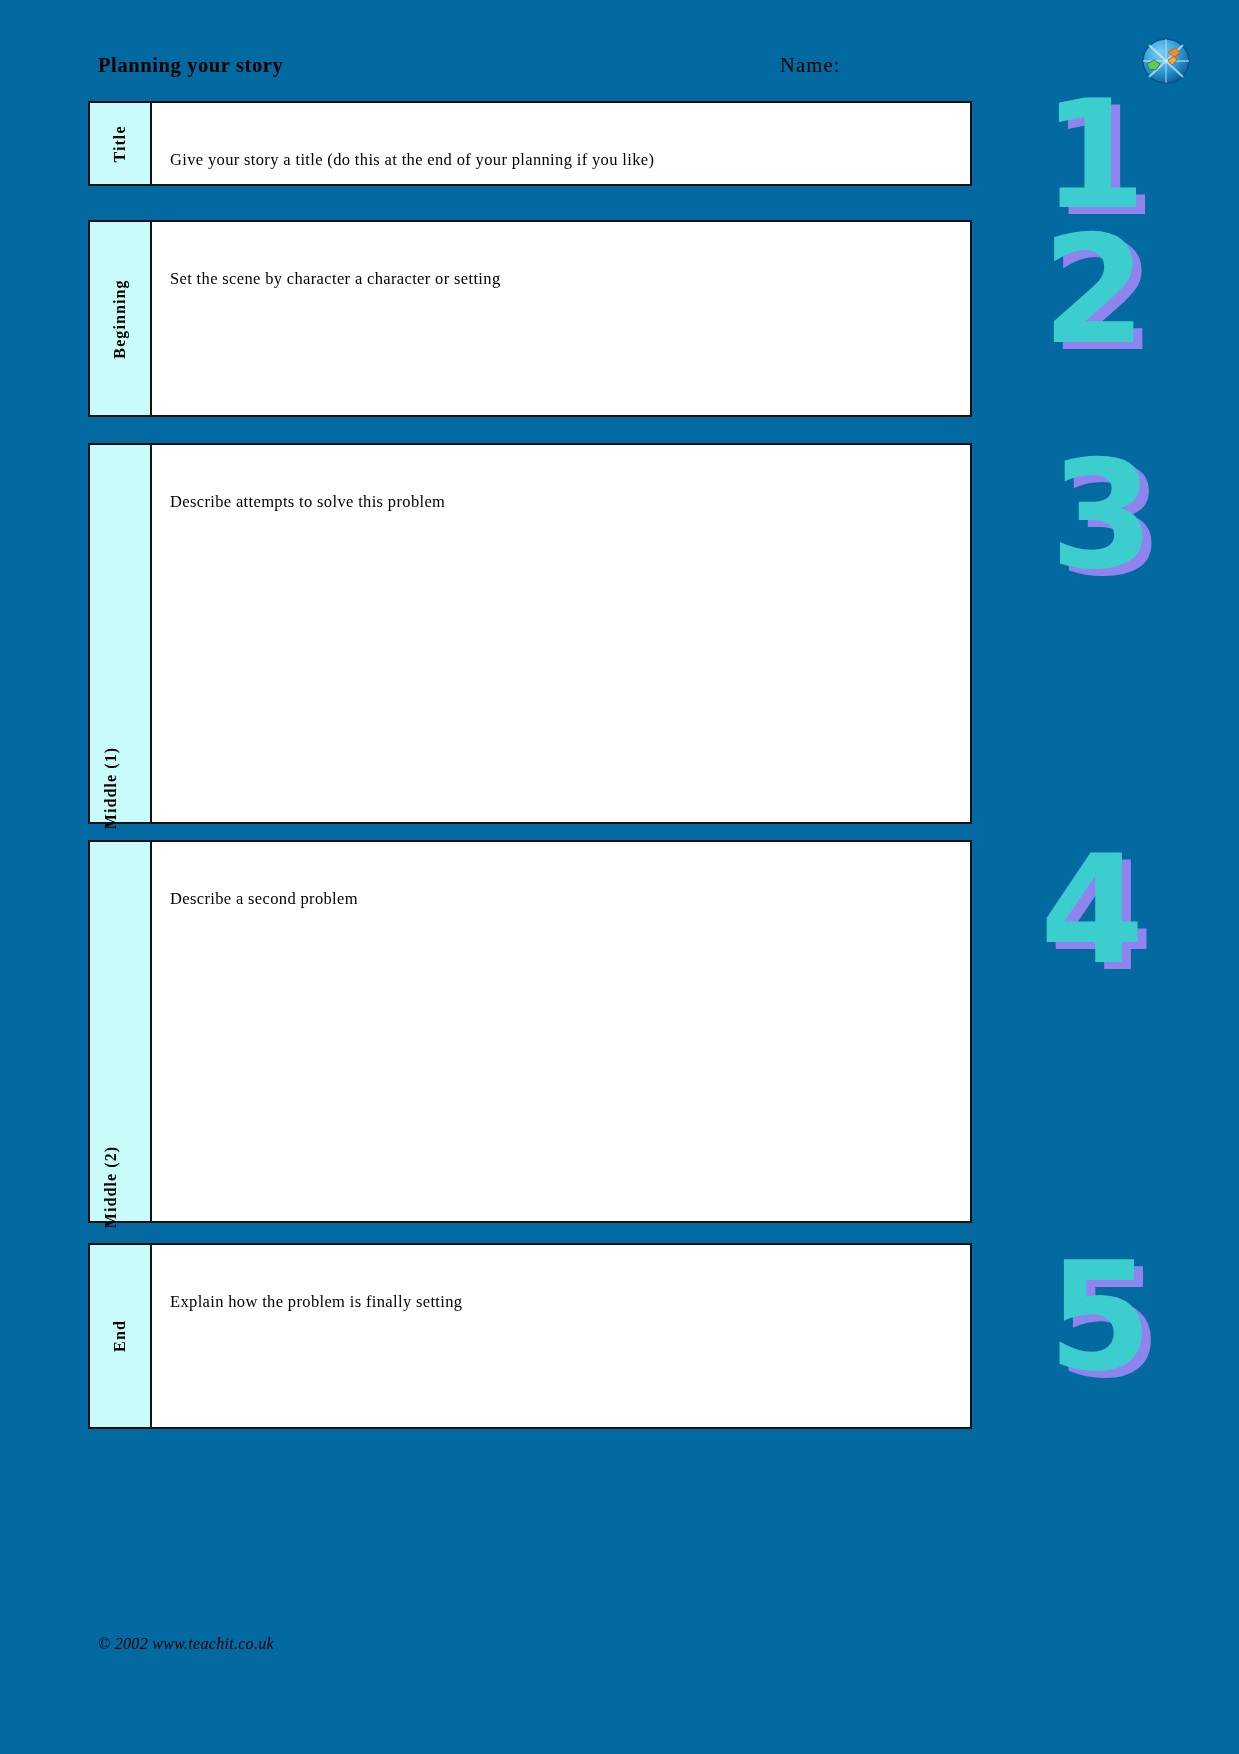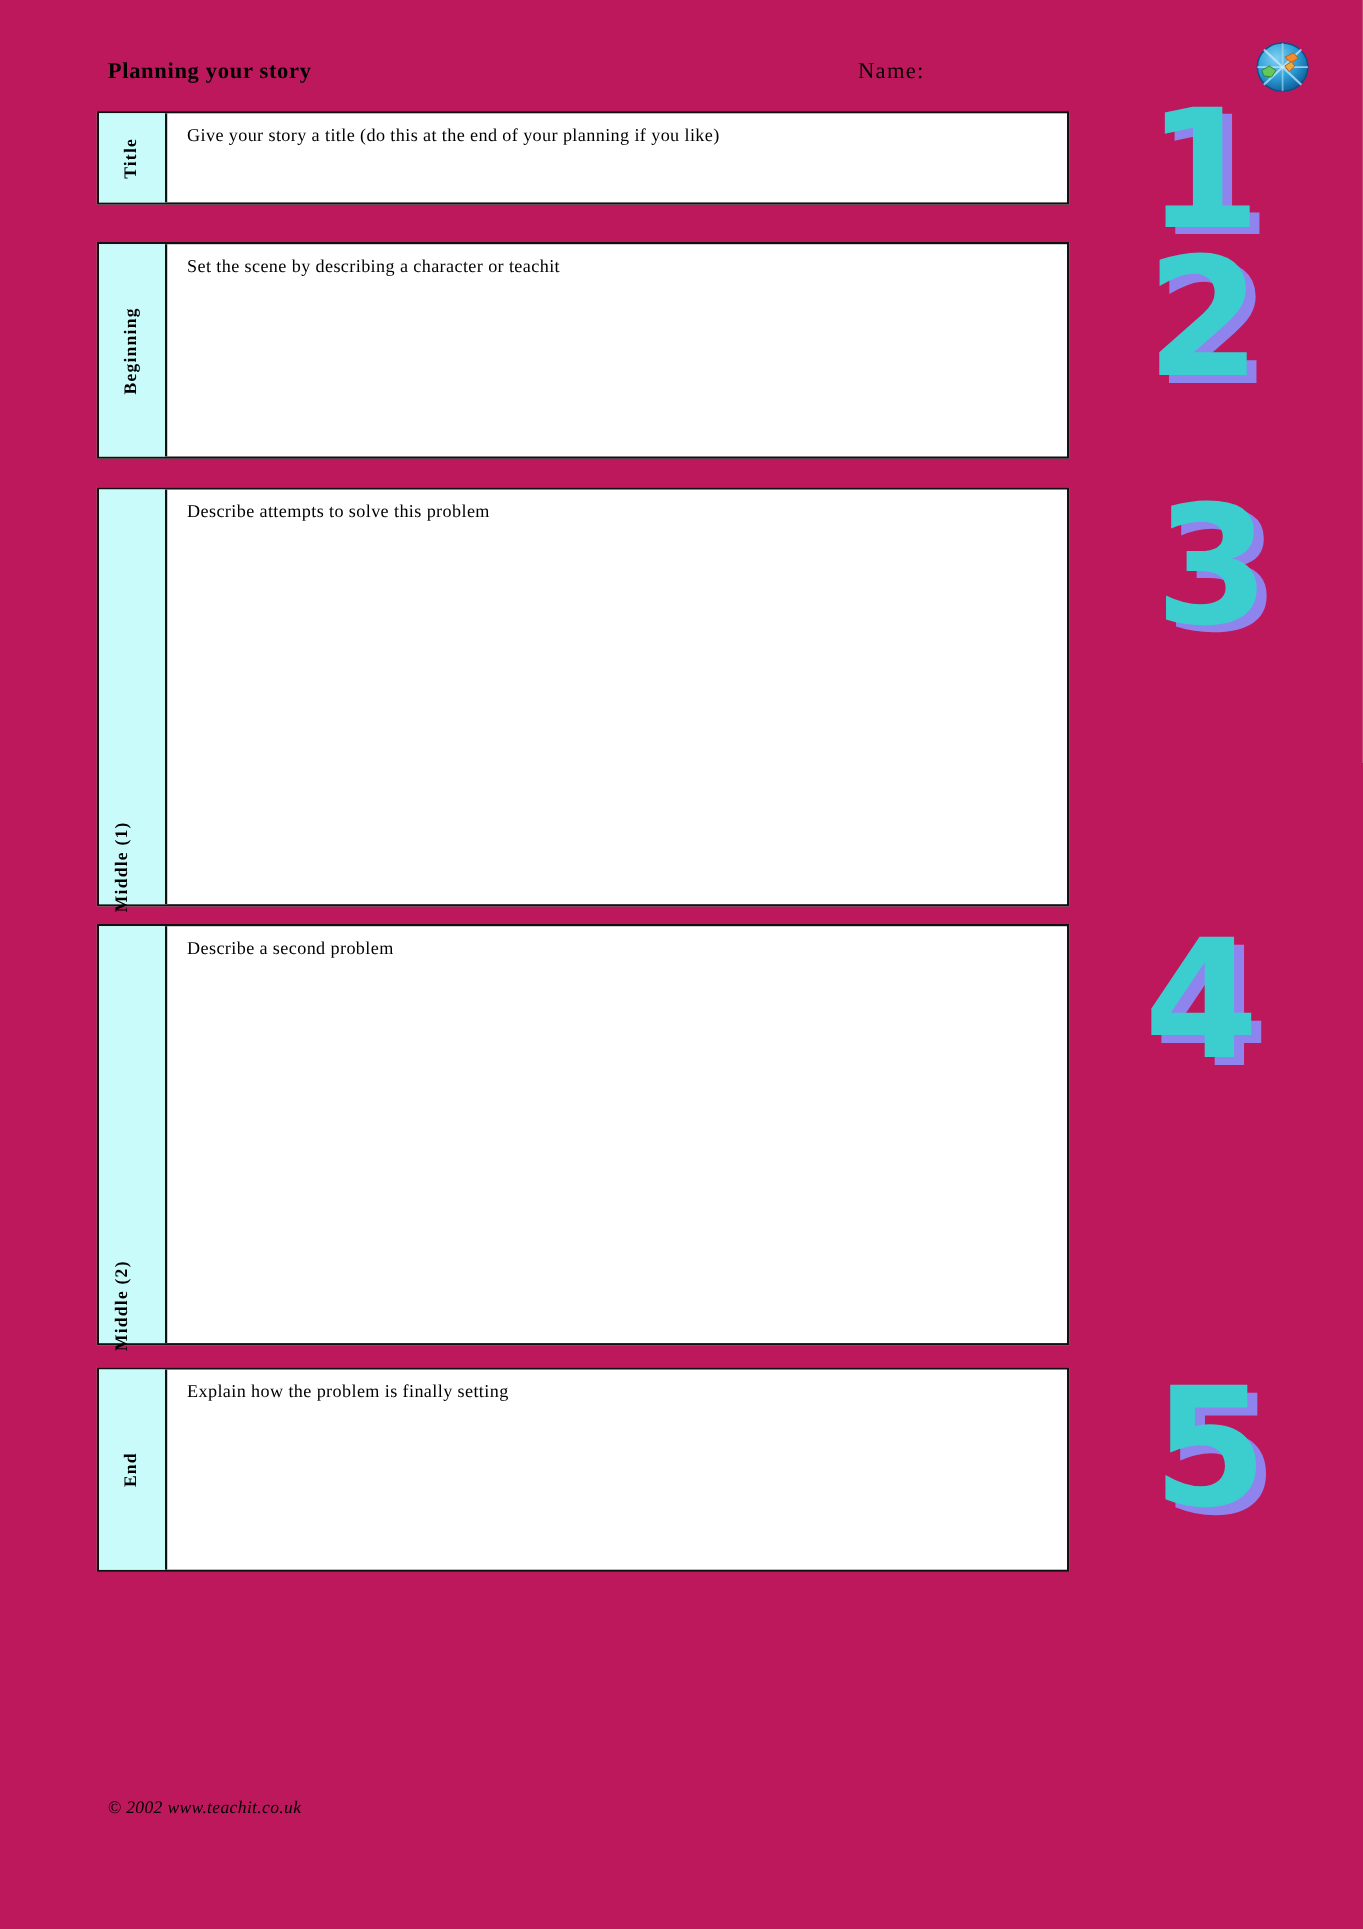--- a/index.html
+++ b/index.html
@@ -9,21 +9,21 @@
     background: #ffffff;
   }
   body {
     font-family: "Liberation Serif", "DejaVu Serif", serif;
     color: #000000;
   }
   .page {
     position: relative;
     width: 1239px;
     height: 1754px;
-    background: #be185d;
+    background: #0369a1;
     overflow: hidden;
   }
 
   
   .header {
     position: absolute;
     left: 0; top: 0;
     width: 1239px;
     height: 90px;
   }
@@ -90,20 +90,21 @@
     flex: 1 1 auto;
     display: flex;
     flex-direction: column;
     min-width: 0;
   }
   .field {
     flex: 1 1 auto;
     box-sizing: border-box;
     position: relative;
     min-height: 0;
+    margin-top: 37px;
   }
   .field + .field {
     border-top: 6px solid #ec4899;
   }
   .field-prompt {
     position: absolute;
     left: 18px;
     top: 10px;
     font-size: 16.5px;
     letter-spacing: 0.35px;
@@ -179,21 +180,21 @@
     </div>
   </div>
   <div class="step-number" style="left:1042px; top:80px;">1</div>
 
   <div class="section" style="left:88px; top:220px; width:884px; height:197px;">
     <div class="side-label">
       <span class="side-label-text">Beginning</span>
     </div>
     <div class="fields">
       <div class="field">
-        <span class="field-prompt">Set the scene by describing a character or teachit</span>
+        <span class="field-prompt">Set the scene by character a character or setting</span>
       </div>
     </div>
   </div>
   <div class="step-number" style="left:1042px; top:215px;">2</div>
 
   <div class="section" style="left:88px; top:443px; width:884px; height:381px;">
     <div class="side-label anchor-bottom">
       <span class="side-label-text">Middle (1)</span>
     </div>
     <div class="fields">

